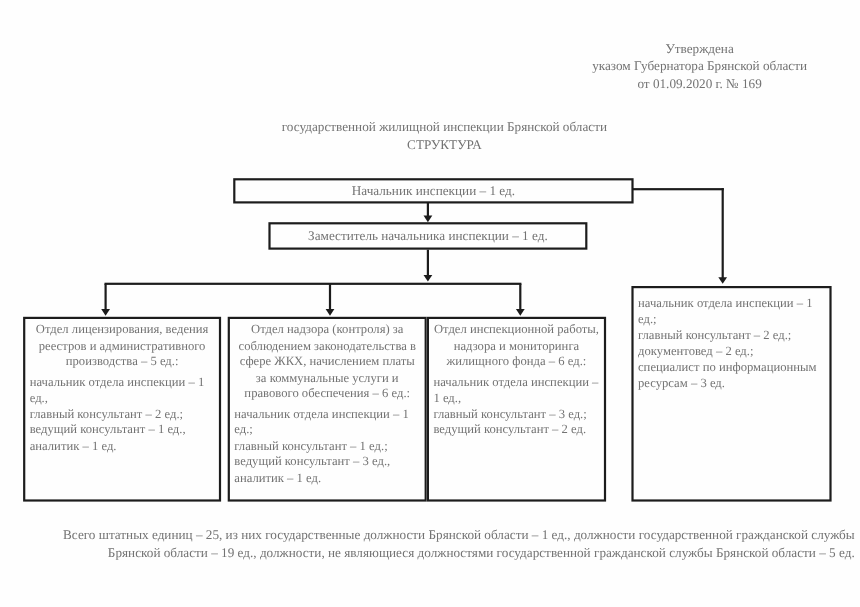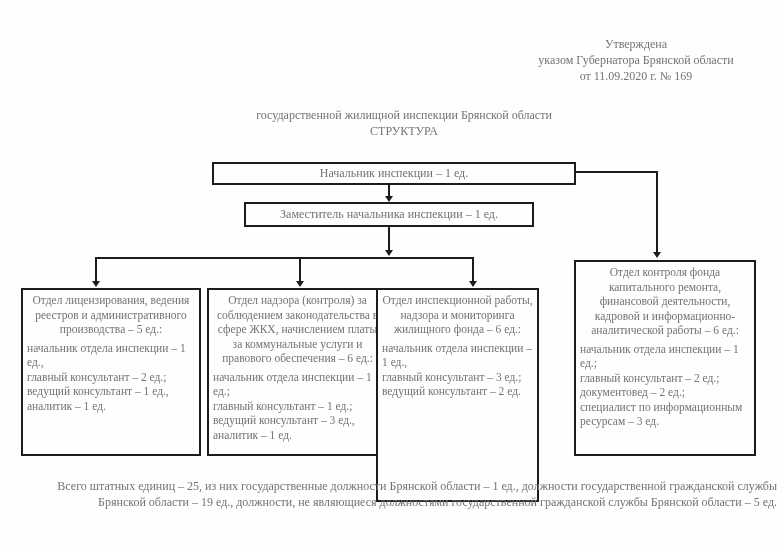--- a/index.html
+++ b/index.html
@@ -48,21 +48,21 @@
   #footer-note { left: 37px; top: 478px; width: 740px; font-size: 12px; line-height: 16px; text-align: right; }
 </style>
 </head>
 <body>
 
 <div id="page">
 
   <div id="approval" class="txt center">
     <div>Утверждена</div>
     <div>указом Губернатора Брянской области</div>
-    <div>от  11.09.2020 г. № 169</div>
+    <div>от  01.09.2020 г. № 169</div>
   </div>
 
   <div id="doc-title" class="txt center">
     <div>государственной жилищной инспекции Брянской области</div>
     <div>СТРУКТУРА</div>
   </div>
 
   <div id="chief-box" class="node">
     <span>Начальник инспекции – 1 ед.</span>
   </div>
@@ -101,31 +101,30 @@
   <div class="dept" style="left:207px; top:288px; width:181px; height:168px;">
     <div class="dept-heading">Отдел надзора (контроля) за соблюдением законодательства в сфере ЖКХ, начислением платы за коммунальные услуги и правового обеспечения  – 6 ед.:</div>
     <div class="dept-staff">
       <div class="staff-line">начальник отдела инспекции – 1 ед.;</div>
       <div class="staff-line">главный консультант – 1 ед.;</div>
       <div class="staff-line">ведущий консультант – 3 ед.,</div>
       <div class="staff-line">аналитик – 1 ед.</div>
     </div>
   </div>
 
-  <div class="dept" style="left:376px; top:288px; width:163px; height:214px;">
+  <div class="dept" style="left:388px; top:288px; width:163px; height:168px;">
     <div class="dept-heading">Отдел инспекционной работы, надзора и мониторинга жилищного фонда  – 6 ед.:</div>
     <div class="dept-staff">
       <div class="staff-line">начальник отдела инспекции – 1 ед.,</div>
       <div class="staff-line">главный консультант – 3 ед.;</div>
       <div class="staff-line">ведущий консультант  – 2 ед.</div>
     </div>
   </div>
 
   <div class="dept" style="left:574px; top:260px; width:182px; height:196px;">
-    <div class="dept-heading">Отдел контроля фонда капитального ремонта, финансовой деятельности, кадровой и информационно-аналитической работы – 6 ед.:</div>
     <div class="dept-staff">
       <div class="staff-line">начальник отдела инспекции – 1 ед.;</div>
       <div class="staff-line">главный консультант –  2 ед.;</div>
       <div class="staff-line">документовед –  2 ед.;</div>
       <div class="staff-line">специалист по информационным ресурсам –  3 ед.</div>
     </div>
   </div>
 
   <div id="footer-note" class="txt">Всего штатных единиц – 25, из них государственные должности Брянской области – 1 ед., должности государственной гражданской службы Брянской области – 19 ед., должности, не являющиеся должностями государственной гражданской службы Брянской области – 5 ед.</div>
 

